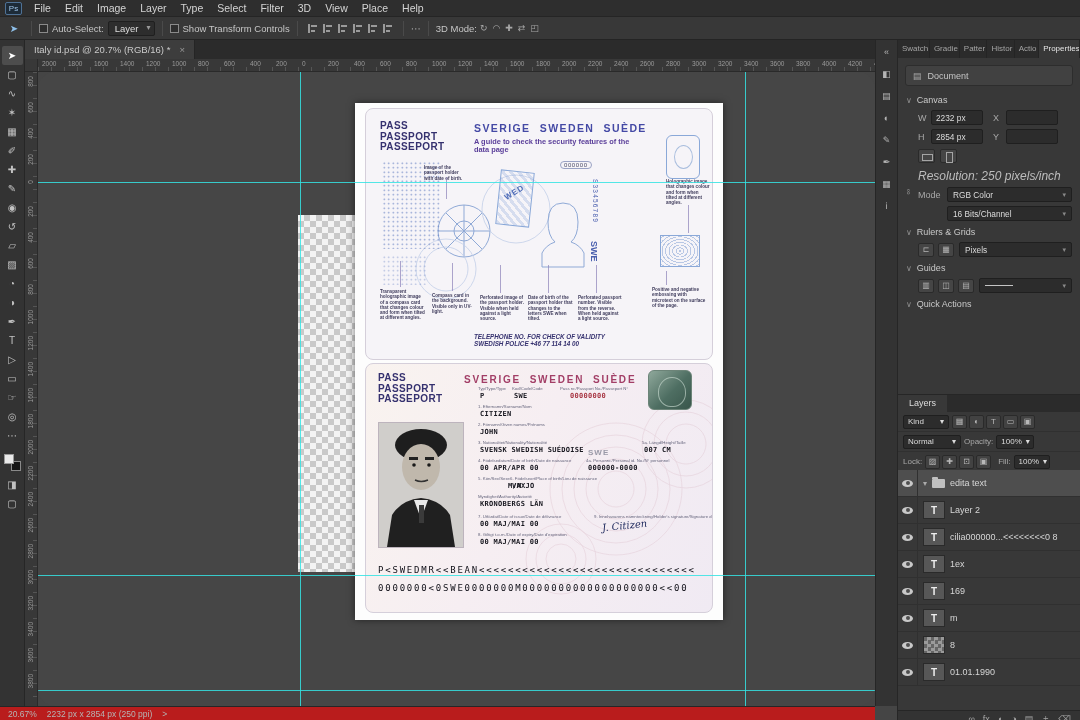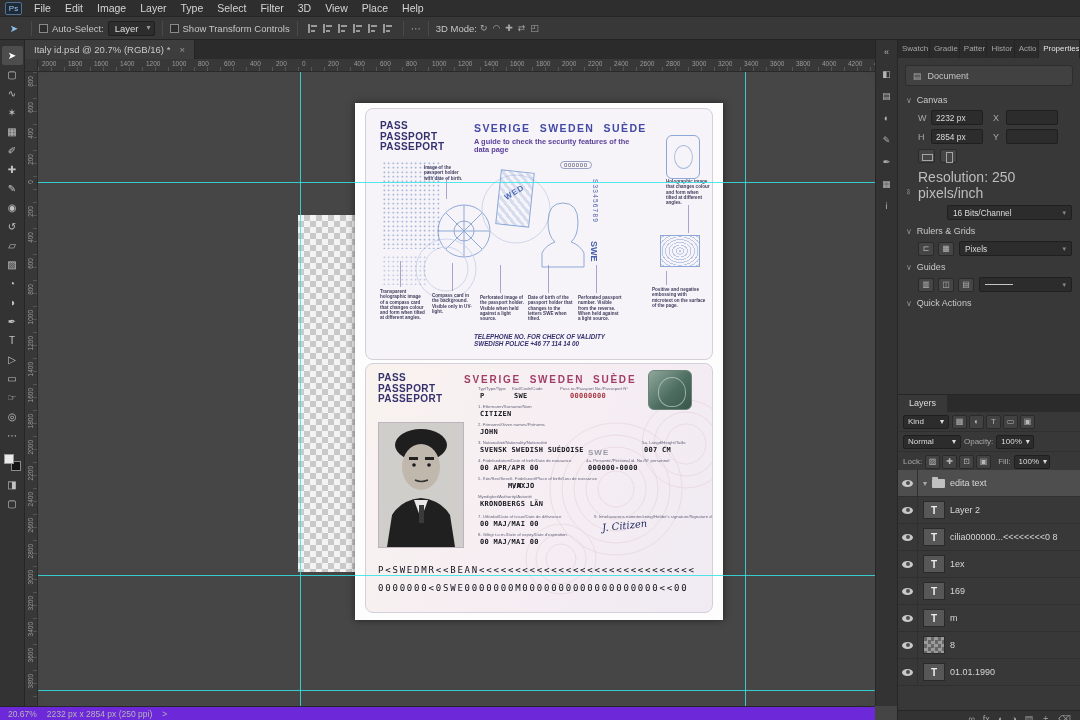--- a/index.html
+++ b/index.html
@@ -108,21 +108,21 @@
 .dim-row{display:flex;align-items:center;gap:4px;padding:2px 8px 2px 20px;}
 .dim-lab{width:9px;color:#a8a8a8;}
 .pfield{width:52px;height:15px;background:#2c2c2c;border:1px solid #1f1f1f;border-radius:2px;color:#dcdcdc;display:flex;align-items:center;padding:0 4px;font-size:8.3px;}
 .pfield.disabled{color:#5f5f5f;}
 .chain{position:absolute;left:8px;top:122px;color:#8f8f8f;font-size:8px;transform:rotate(90deg);}
 .orient-row{display:flex;gap:5px;padding:3px 8px 2px 20px;}
 .orient-ic{width:17px;height:14px;background:#454545;border:1px solid #2a2a2a;border-radius:2px;position:relative;}
 .orient-ic:after{content:"";position:absolute;border:1px solid #a5a5a5;}
 .orient-ic.land:after{left:3px;top:4px;width:9px;height:5px;}
 .orient-ic.port:after{left:5px;top:2px;width:5px;height:9px;}
-.res-row{padding:4px 8px 2px 20px;font-size:14px;color:#bdbdbd;}
+.res-row{padding:4px 8px 2px 20px;font-size:12px;color:#bdbdbd;font-style:italic;}
 .sel-row{display:flex;gap:5px;align-items:center;padding:2px 8px 2px 20px;}
 .sel-lab{width:24px;color:#a8a8a8;}
 .pselect{flex:1;height:15px;background:#2c2c2c;border:1px solid #1f1f1f;border-radius:2px;display:flex;align-items:center;justify-content:space-between;padding:0 5px;font-size:8.3px;color:#dcdcdc;}
 .pselect .arr{color:#8a8a8a;font-size:7px;}
 .pic{width:16px;height:14px;background:#454545;border:1px solid #2a2a2a;border-radius:2px;color:#b5b5b5;font-size:8px;display:flex;align-items:center;justify-content:center;flex:none;}
 .line-swatch{width:28px;border-top:1px solid #c5c5c5;}
 
 .layers{position:relative;height:331px;font-size:9px;}
 .layers-tab-row{height:17px;background:#2b2b2b;display:flex;}
 .layers-tab{background:#383838;color:#ddd;padding:3px 11px 0 11px;font-size:9px;}
@@ -138,21 +138,21 @@
 .eye:after{content:"";position:absolute;left:3.5px;top:1.5px;width:4px;height:4px;background:#4e4e4e;border-radius:50%;}
 .grp-chev{color:#aaa;font-size:8px;}
 .folder-ic{width:13px;height:9px;background:#c0c0c0;position:relative;border-radius:1px;flex:none;}
 .folder-ic:before{content:"";position:absolute;left:0;top:-2px;width:6px;height:2px;background:#c0c0c0;border-radius:1px 1px 0 0;}
 .thumb{width:22px;height:18px;display:flex;align-items:center;justify-content:center;flex:none;border:1px solid #2a2a2a;}
 .thumb-t{background:#575757;color:#eee;font-size:10px;font-weight:bold;}
 .thumb-img{background:repeating-conic-gradient(#9a9a9a 0 25%,#666 0 50%);background-size:7px 7px;}
 .layer-name{color:#d6d6d6;font-size:9px;white-space:nowrap;overflow:hidden;text-overflow:ellipsis;max-width:108px;}
 .layers-footer{position:absolute;bottom:0;left:0;right:0;height:16px;background:#333;border-top:1px solid #262626;display:flex;gap:8px;align-items:center;justify-content:flex-end;padding:0 9px;color:#a5a5a5;font-size:9px;}
 
-.statusbar{position:absolute;left:0;top:706px;width:875px;height:14px;background:#6d28d9;border-top:1px solid #262626;display:flex;align-items:center;font-size:8.5px;color:#b5b5b5;z-index:46;gap:10px;padding:0 8px;}
+.statusbar{position:absolute;left:0;top:706px;width:875px;height:14px;background:#b91c1c;border-top:1px solid #262626;display:flex;align-items:center;font-size:8.5px;color:#b5b5b5;z-index:46;gap:10px;padding:0 8px;}
 
 .watermark{position:absolute;right:4px;top:660px;font-size:35px;font-weight:bold;letter-spacing:1px;z-index:60;white-space:nowrap;}
 .watermark .main{color:#ececec;text-shadow:0 1px 4px rgba(0,0,0,.55);}
 .watermark .suffix{color:#3fae3f;text-shadow:0 1px 4px rgba(0,0,0,.4);}
 </style>
 </head>
 <body>
 
 <div id="root">
 
@@ -498,20 +498,27 @@
         <span class="pfield">2854 px</span>
         <span class="dim-lab" style="margin-left:6px;">Y</span>
         <span class="pfield disabled"></span>
       </div>
       <div class="orient-row">
         <span class="orient-ic land"></span>
         <span class="orient-ic port"></span>
       </div>
       <div class="res-row">Resolution: 250 pixels/inch</div>
       <div class="sel-row">
+        <span class="sel-lab">Mode</span>
+        <span class="pselect">
+          <span>RGB Color</span>
+          <span class="arr">▾</span>
+        </span>
+      </div>
+      <div class="sel-row">
         <span class="sel-lab"></span>
         <span class="pselect">
           <span>16 Bits/Channel</span>
           <span class="arr">▾</span>
         </span>
       </div>
       <div class="section-hdr">
         <span class="chev">∨</span>
         <span>Rulers &amp; Grids</span>
       </div>

